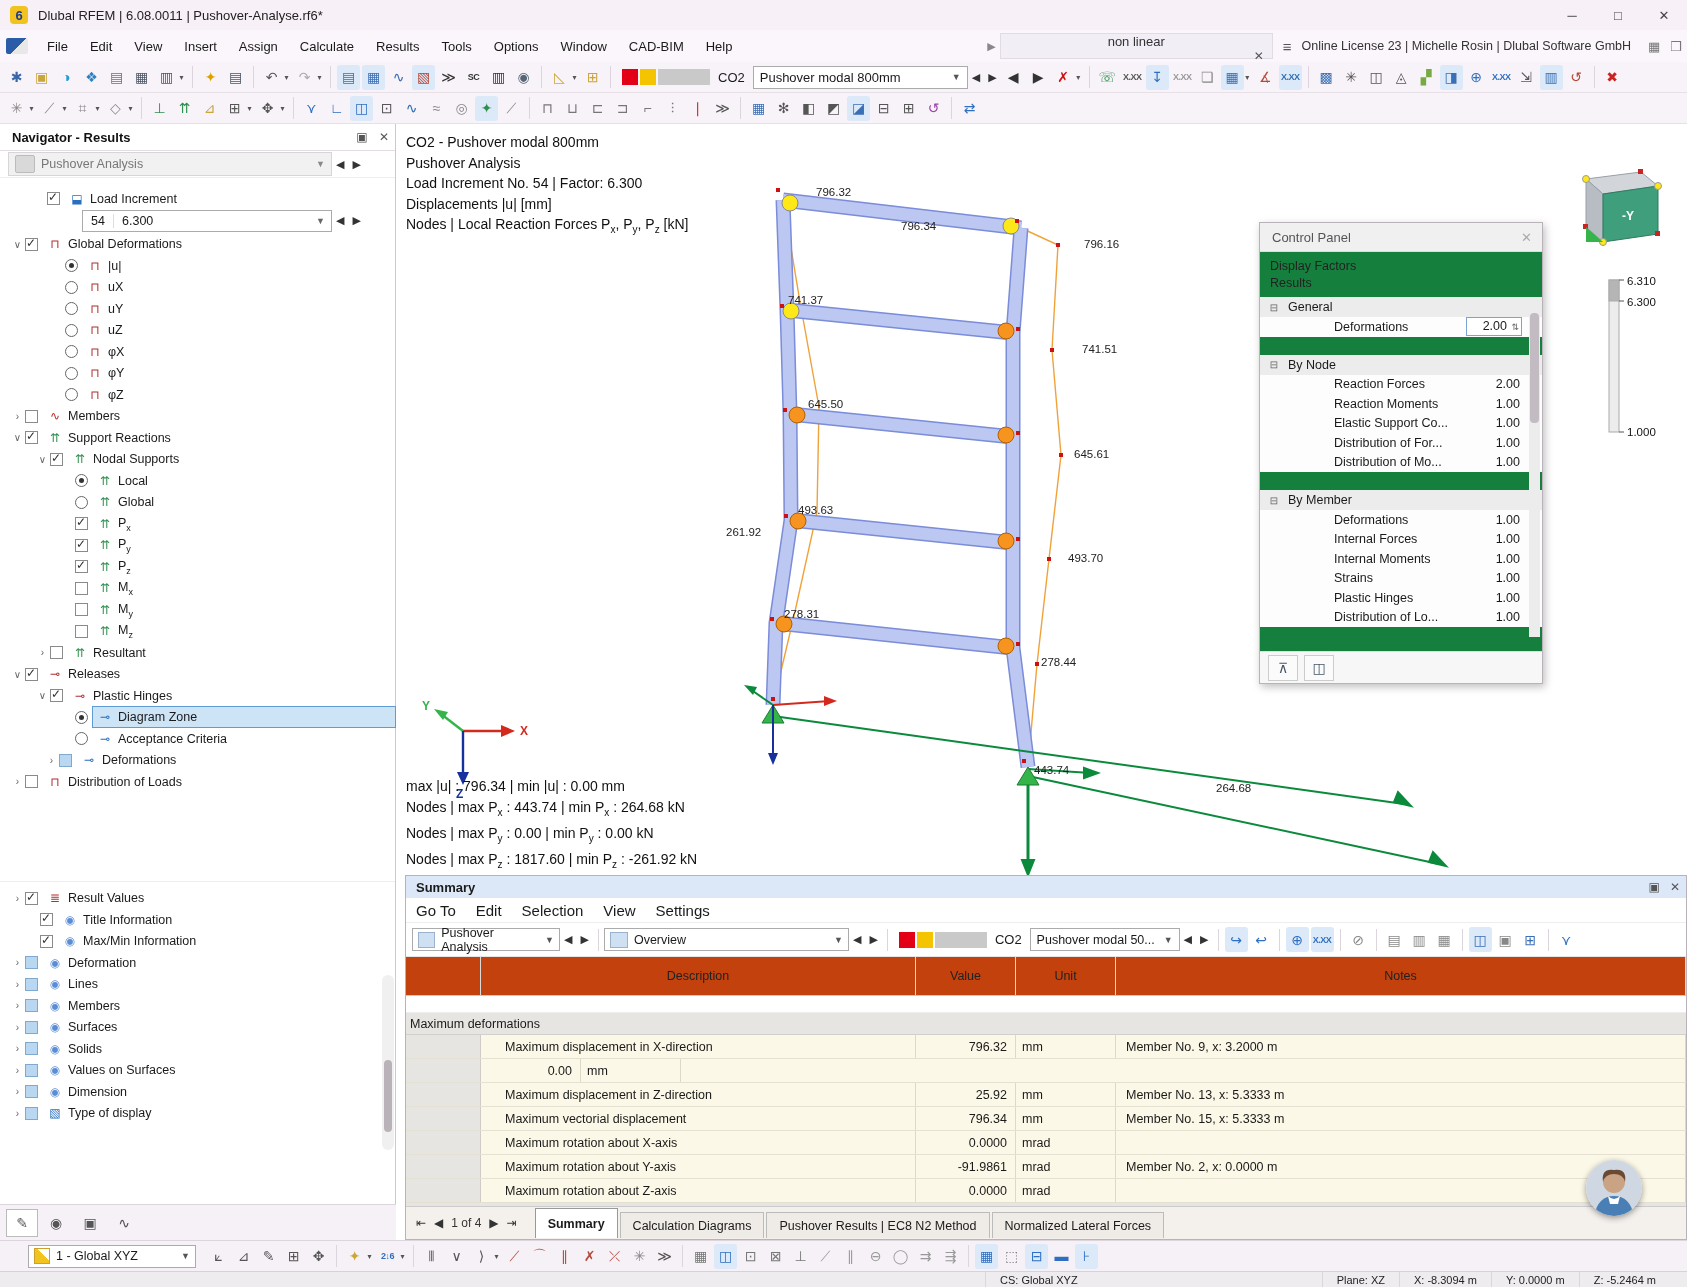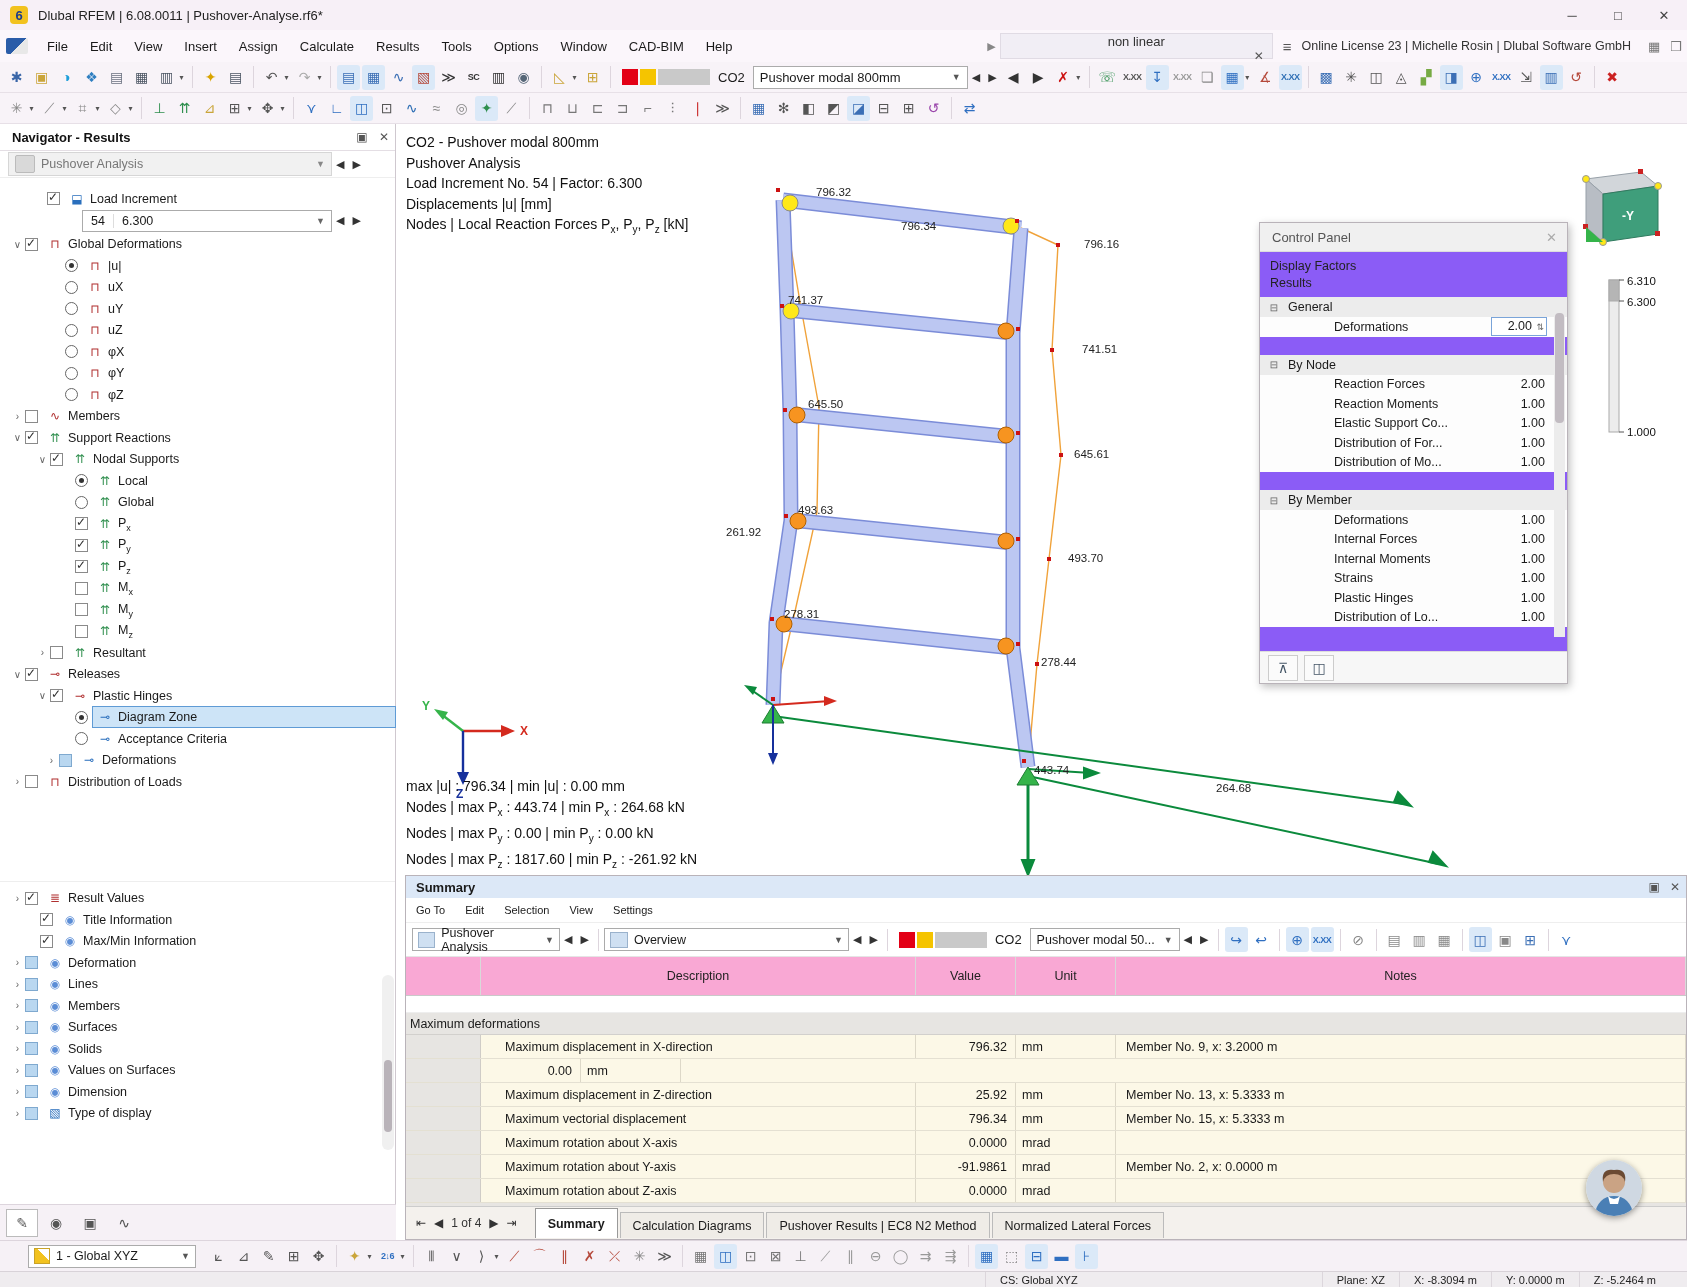--- a/index.html
+++ b/index.html
@@ -69,21 +69,21 @@
   
   .viewport{left:396px;top:124px;width:1291px;height:1116px;background:#fff;overflow:hidden;}
   .vp-info{left:10px;top:8px;font-size:14px;line-height:20.5px;color:#111;white-space:nowrap;}
   .vp-info sub,.vp-stats sub{font-size:10px;}
   .vp-stats{left:10px;top:652px;font-size:14px;line-height:20.5px;color:#111;white-space:nowrap;}
   .dlab{font-size:11.5px;fill:#222;font-family:"Liberation Sans",sans-serif;}
   .leg-txt{font-size:11.5px;fill:#111;font-family:"Liberation Sans",sans-serif;}
   .cube-lab{font-size:12px;fill:#fff;font-weight:bold;font-family:"Liberation Sans",sans-serif;}
   .ax-lab{font-size:12px;font-weight:bold;font-family:"Liberation Sans",sans-serif;}
   
-  .cpanel{left:1259px;top:222px;width:309px;height:462px;background:#8b5cf6;border:1px solid #b9b3b9;box-shadow:2px 3px 8px rgba(0,0,0,.25);box-sizing:border-box;}
+  .cpanel{left:1259px;top:222px;width:284px;height:462px;background:#15803d;border:1px solid #b9b3b9;box-shadow:2px 3px 8px rgba(0,0,0,.25);box-sizing:border-box;}
   .cp-title{height:28px;background:#f0f0f0;border-bottom:1px solid #ddd;display:flex;align-items:center;font-size:13px;color:#555;padding-left:12px;}
   .cp-title .x{margin-left:auto;padding-right:10px;color:#aaa;}
   .cp-sub{font-size:12.5px;color:#222;padding:6px 0 1px 10px;line-height:17px;}
   .cp-body{margin-top:4px;position:relative;}
   .cp-sec{display:flex;align-items:center;height:20px;background:#ececec;font-size:12.5px;margin-top:2px;}
   .cp-gap{height:16px;}
   .cp-item{display:flex;align-items:center;height:19.5px;font-size:12.5px;background:#fdfdfd;}
   .cp-exp{width:12px;height:12px;margin:0 6px 0 8px;font-size:10px;color:#666;display:flex;align-items:center;justify-content:center;flex:none;}
   .cp-item .cp-lbl{padding-left:48px;}
   .cp-sec .cp-lbl{padding-left:2px;}
@@ -94,27 +94,27 @@
   .cp-scroll{position:absolute;right:2px;top:84px;width:11px;height:330px;background:#ececec;}
   .cp-thumb{position:absolute;right:3px;top:90px;width:9px;height:110px;background:#c2bcc2;border-radius:4px;}
   .cp-foot{position:absolute;left:0;bottom:0;width:100%;height:32px;border-top:1px solid #ddd;display:flex;align-items:center;padding-left:8px;box-sizing:border-box;background:#f7f7f7;}
   .cp-fbtn{width:28px;height:24px;border:1px solid #ccc;background:#fbfbfb;display:flex;align-items:center;justify-content:center;font-size:14px;color:#456;margin-right:6px;}
   
   .summary{left:405px;top:875px;width:1282px;height:365px;background:#fff;border:1px solid #b9b3b9;box-sizing:border-box;}
   .sum-title{height:22px;background:#dce8f7;display:flex;align-items:center;font-size:13px;font-weight:bold;padding-left:10px;}
   .sum-title .icos{margin-left:auto;display:flex;padding-right:6px;font-weight:normal;color:#555;font-size:12px;}
   .sum-title .icos span{margin-left:10px;}
   .sum-menu{height:24px;display:flex;align-items:center;border-bottom:1px solid #eee;}
-  .sum-menu .mi{font-size:11px;padding:0 10px;}
+  .sum-menu .mi{font-size:15px;padding:0 10px;}
   .sum-tools{height:33px;display:flex;align-items:center;border-bottom:1px solid #e5e5e5;padding-left:6px;}
   .sum-combo{height:23px;background:#fff;border:1px solid #ababab;display:flex;align-items:center;font-size:12.5px;padding:0 5px;box-sizing:border-box;}
   .sum-combo .cico{width:16px;height:14px;background:#cfe0f2;border:1px solid #9ab2cc;margin-right:6px;}
   .sum-combo .carr{margin-left:auto;color:#555;font-size:9px;padding-left:7px;}
   .tblwrap{position:relative;font-size:12.5px;}
-  .thead{height:38px;display:flex;background:#f9a8d4;border-bottom:1px solid #c9c9c9;}
+  .thead{height:38px;display:flex;background:#c2410c;border-bottom:1px solid #c9c9c9;}
   .th{display:flex;align-items:center;justify-content:center;color:#222;border-right:1px solid #d9d9d9;box-sizing:border-box;}
   .gutter-w{width:75px;}
   .desc-w{width:435px;}
   .val-w{width:100px;}
   .unit-w{width:100px;}
   .notes-w{flex:1;}
   .blankrow{height:16px;background:#fff;border-bottom:1px solid #eee;}
   .secrow{height:21px;display:flex;align-items:center;background:#e7e5e2;border-bottom:1px solid #d2d0cd;padding-left:4px;font-size:12.5px;}
   .drow{display:flex;height:23px;border-bottom:1px solid #e4e0d2;}
   .dcell{display:flex;align-items:center;border-right:1px solid #ddd8c8;box-sizing:border-box;background:#fcf8e7;overflow:hidden;white-space:nowrap;}

